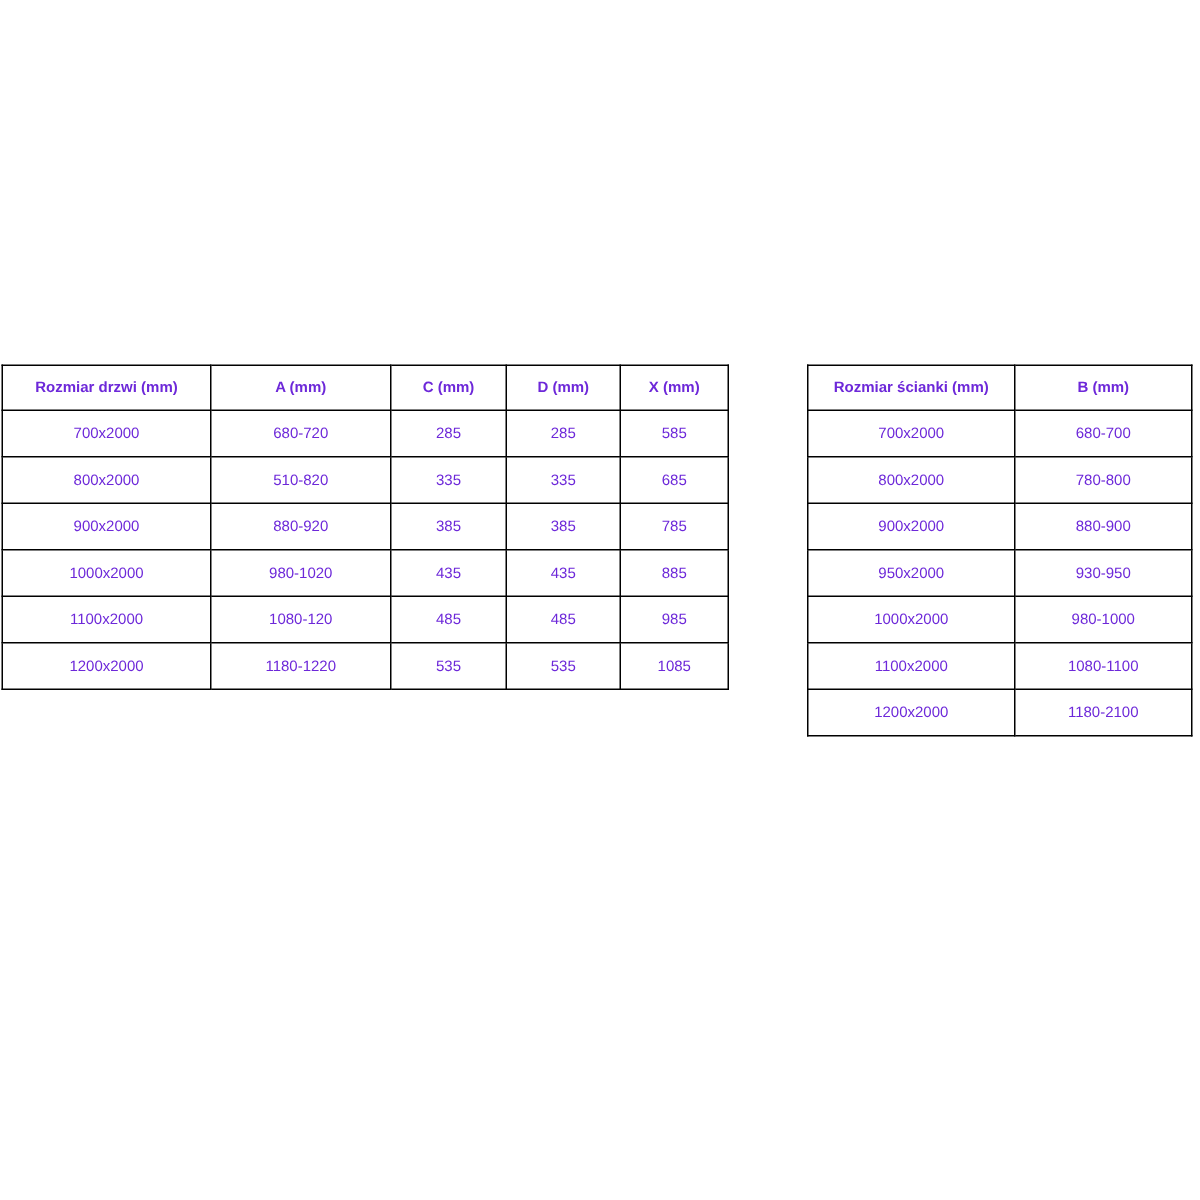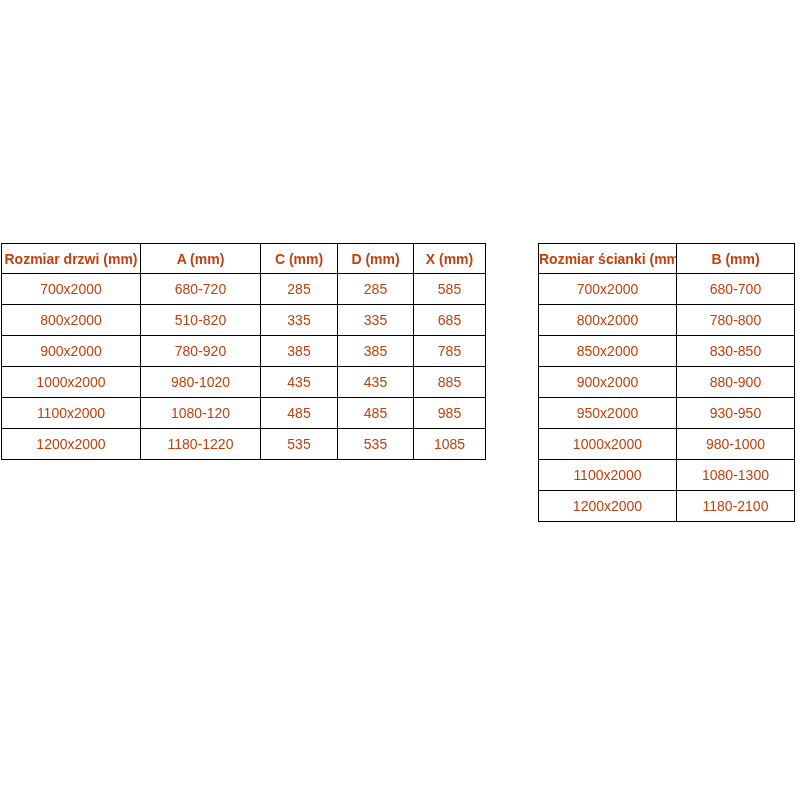--- a/index.html
+++ b/index.html
@@ -14,22 +14,22 @@
     position: relative;
     width: 800px;
     height: 800px;
     background: #ffffff;
     overflow: hidden;
   }
   table.spec {
     position: absolute;
     border-collapse: collapse;
     table-layout: fixed;
-    color: #c2410c;
-    font-size: 14px;
+    color: #6d28d9;
+    font-size: 10px;
   }
   table.spec th,
   table.spec td {
     border: 1px solid #000000;
     text-align: center;
     vertical-align: middle;
     padding: 0;
     overflow: hidden;
     white-space: nowrap;
   }
@@ -84,21 +84,21 @@
         </tr>
         <tr>
           <td>800x2000</td>
           <td>510-820</td>
           <td>335</td>
           <td>335</td>
           <td>685</td>
         </tr>
         <tr>
           <td>900x2000</td>
-          <td>780-920</td>
+          <td>880-920</td>
           <td>385</td>
           <td>385</td>
           <td>785</td>
         </tr>
         <tr>
           <td>1000x2000</td>
           <td>980-1020</td>
           <td>435</td>
           <td>435</td>
           <td>885</td>
@@ -134,38 +134,34 @@
     <tbody>
         <tr>
           <td>700x2000</td>
           <td>680-700</td>
         </tr>
         <tr>
           <td>800x2000</td>
           <td>780-800</td>
         </tr>
         <tr>
-          <td>850x2000</td>
-          <td>830-850</td>
-        </tr>
-        <tr>
           <td>900x2000</td>
           <td>880-900</td>
         </tr>
         <tr>
           <td>950x2000</td>
           <td>930-950</td>
         </tr>
         <tr>
           <td>1000x2000</td>
           <td>980-1000</td>
         </tr>
         <tr>
           <td>1100x2000</td>
-          <td>1080-1300</td>
+          <td>1080-1100</td>
         </tr>
         <tr>
           <td>1200x2000</td>
           <td>1180-2100</td>
         </tr>
       </tbody>
   </table>
 
 </div>
 

